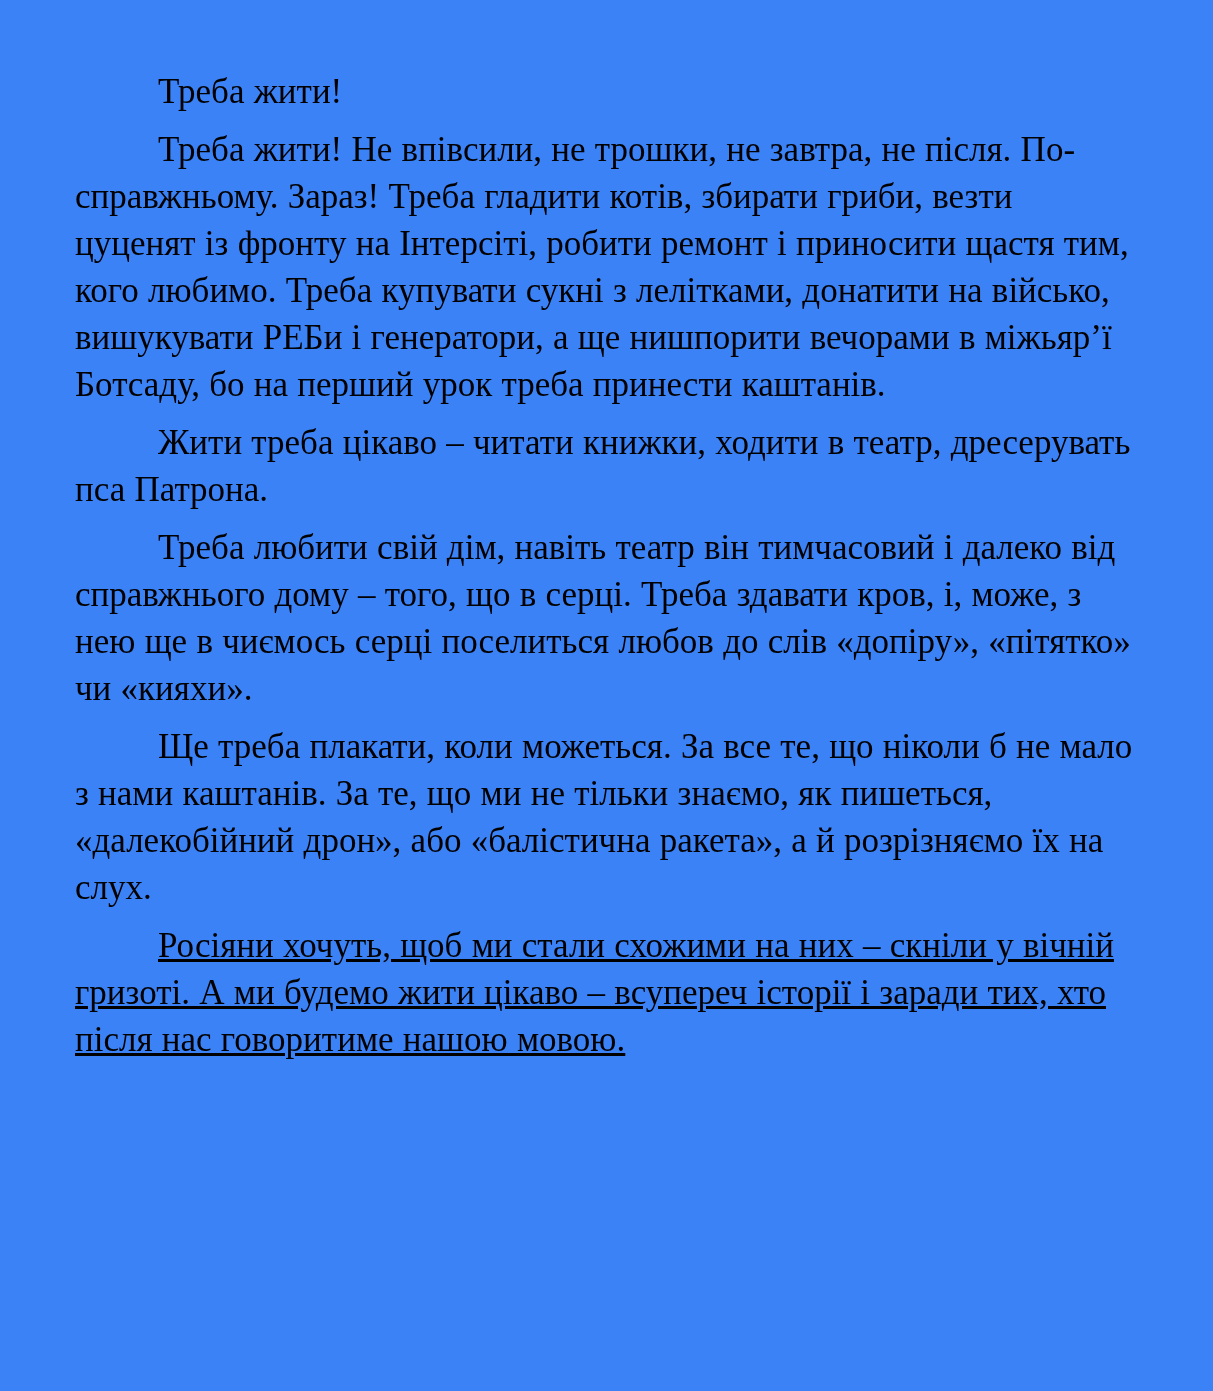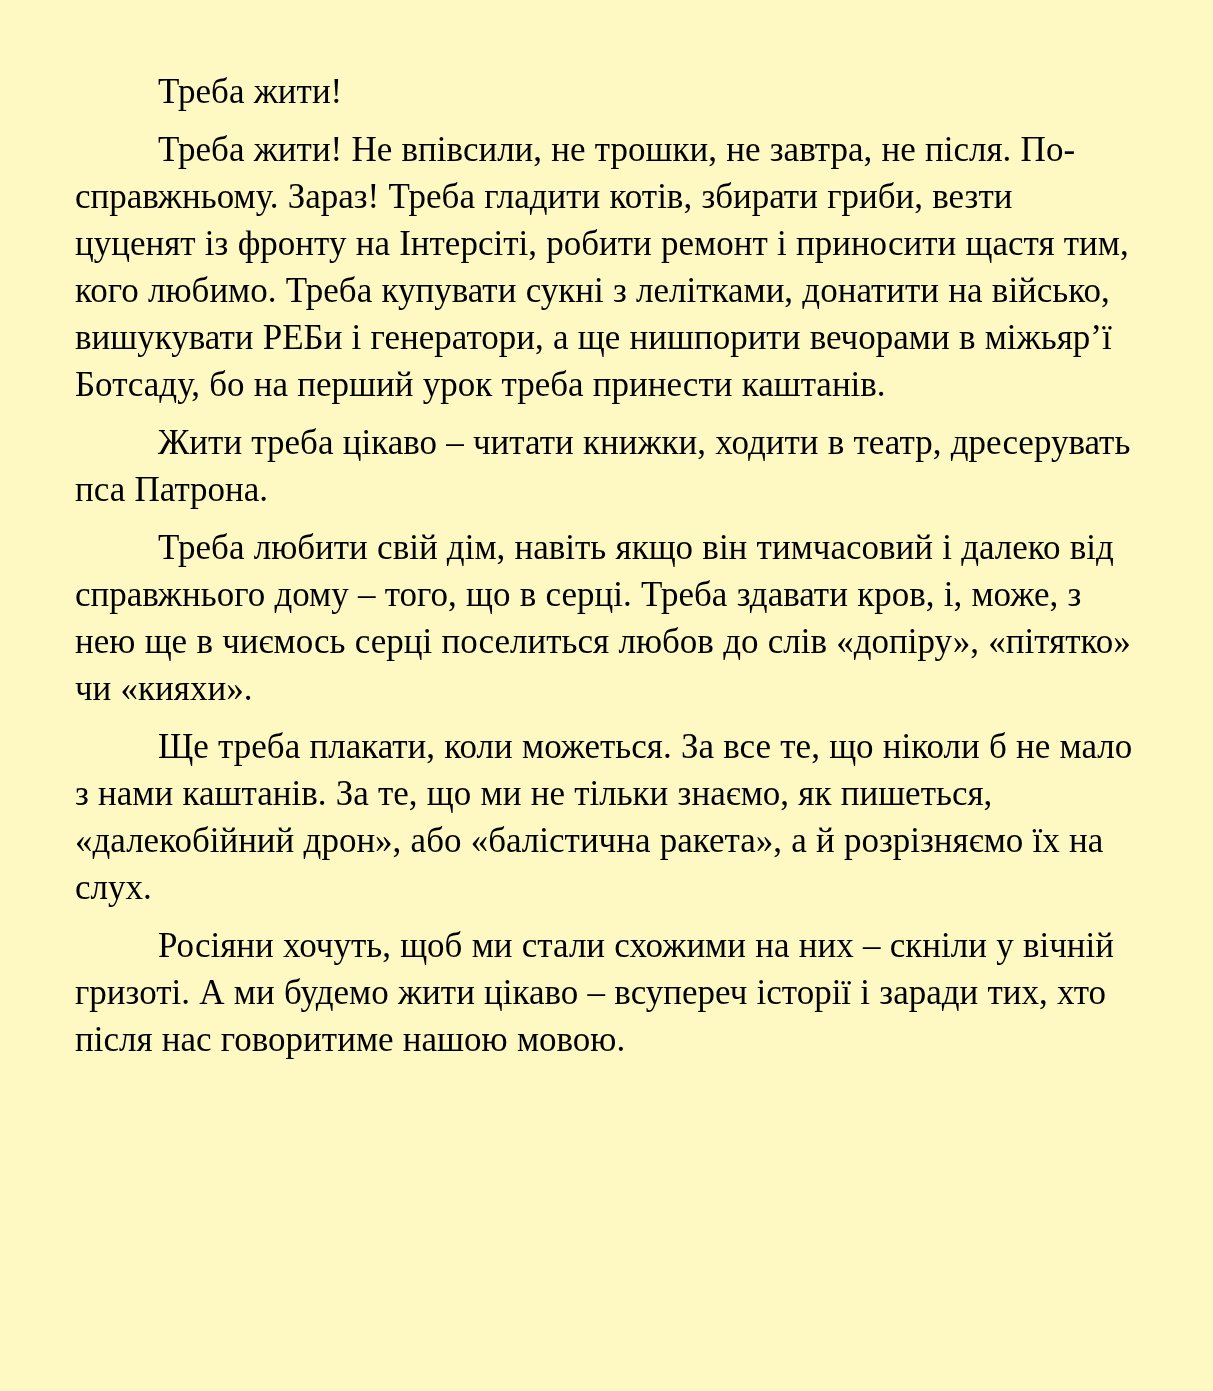--- a/index.html
+++ b/index.html
@@ -6,21 +6,21 @@
   html, body {
     margin: 0;
     padding: 0;
     background: #ffffff;
   }
 
   .page {
     position: relative;
     width: 1213px;
     height: 1391px;
-    background: #fef9c3;
+    background: #3b82f6;
     overflow: hidden;
     box-sizing: border-box;
   }
 
   .text-body {
     position: absolute;
     left: 75px;
     top: 68px;
     width: 1058px;
   }
@@ -32,27 +32,28 @@
     color: #000000;
     text-align: left;
     text-indent: 83px;
     margin: 0 0 11px 0;
     word-spacing: 0.5px;
     -webkit-font-smoothing: antialiased;
   }
 
   .para:last-child {
     margin-bottom: 4px;
+    text-decoration: underline;
   }
 </style>
 </head>
 <body>
 
 <div class="page">
   <div class="text-body">
     <p class="para">Треба жити!</p>
     <p class="para">Треба жити! Не впівсили, не трошки, не завтра, не після. По-справжньому. Зараз! Треба гладити котів, збирати гриби, везти цуценят із фронту на Інтерсіті, робити ремонт і приносити щастя тим, кого любимо. Треба купувати сукні з лелітками, донатити на військо, вишукувати РЕБи і генератори, а ще нишпорити вечорами в міжьяр’ї Ботсаду, бо на перший урок треба принести каштанів.</p>
     <p class="para">Жити треба цікаво – читати книжки, ходити в театр, дресерувать пса Патрона.</p>
-    <p class="para">Треба любити свій дім, навіть якщо він тимчасовий і далеко від справжнього дому – того, що в серці. Треба здавати кров, і, може, з нею ще в чиємось серці поселиться любов до слів «допіру», «пітятко» чи «кияхи».</p>
+    <p class="para">Треба любити свій дім, навіть театр він тимчасовий і далеко від справжнього дому – того, що в серці. Треба здавати кров, і, може, з нею ще в чиємось серці поселиться любов до слів «допіру», «пітятко» чи «кияхи».</p>
     <p class="para">Ще треба плакати, коли можеться. За все те, що ніколи б не мало з нами каштанів. За те, що ми не тільки знаємо, як пишеться, «далекобійний дрон», або «балістична ракета», а й розрізняємо їх на слух.</p>
     <p class="para">Росіяни хочуть, щоб ми стали схожими на них – скніли у вічній гризоті. А ми будемо жити цікаво – всупереч історії і заради тих, хто після нас говоритиме нашою мовою.</p>
   </div>
 </div>
 
 </body></html>

